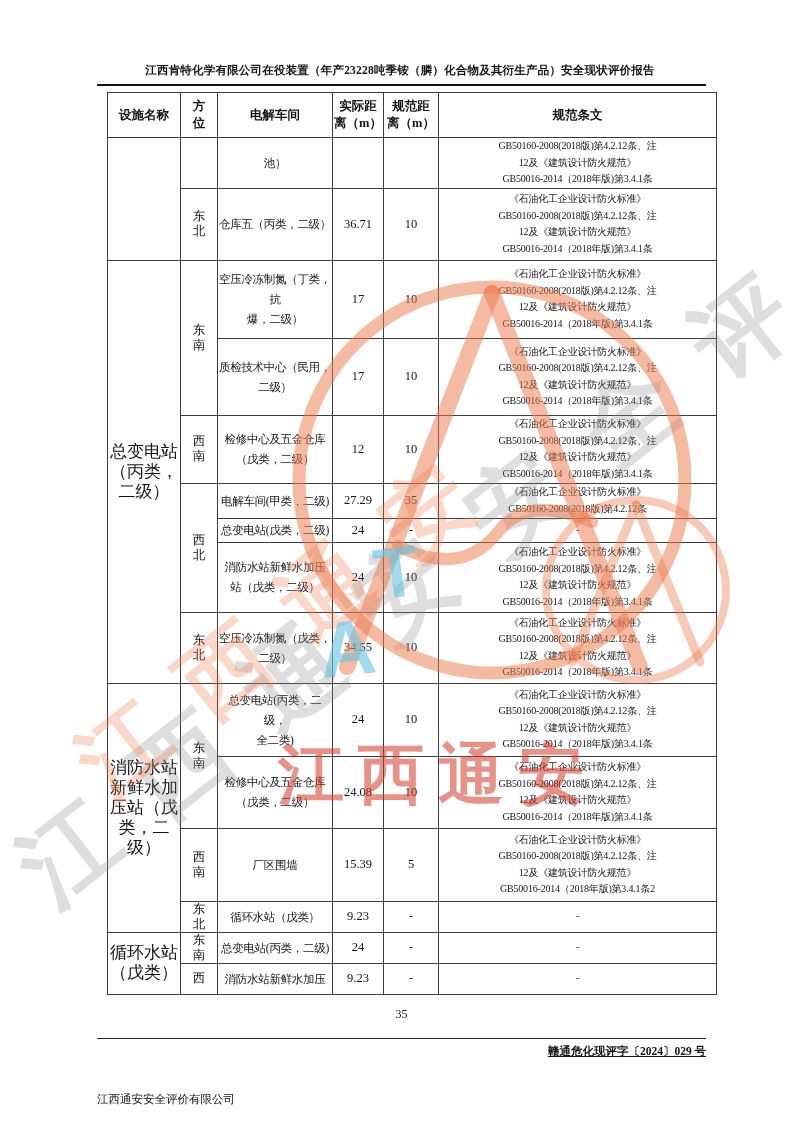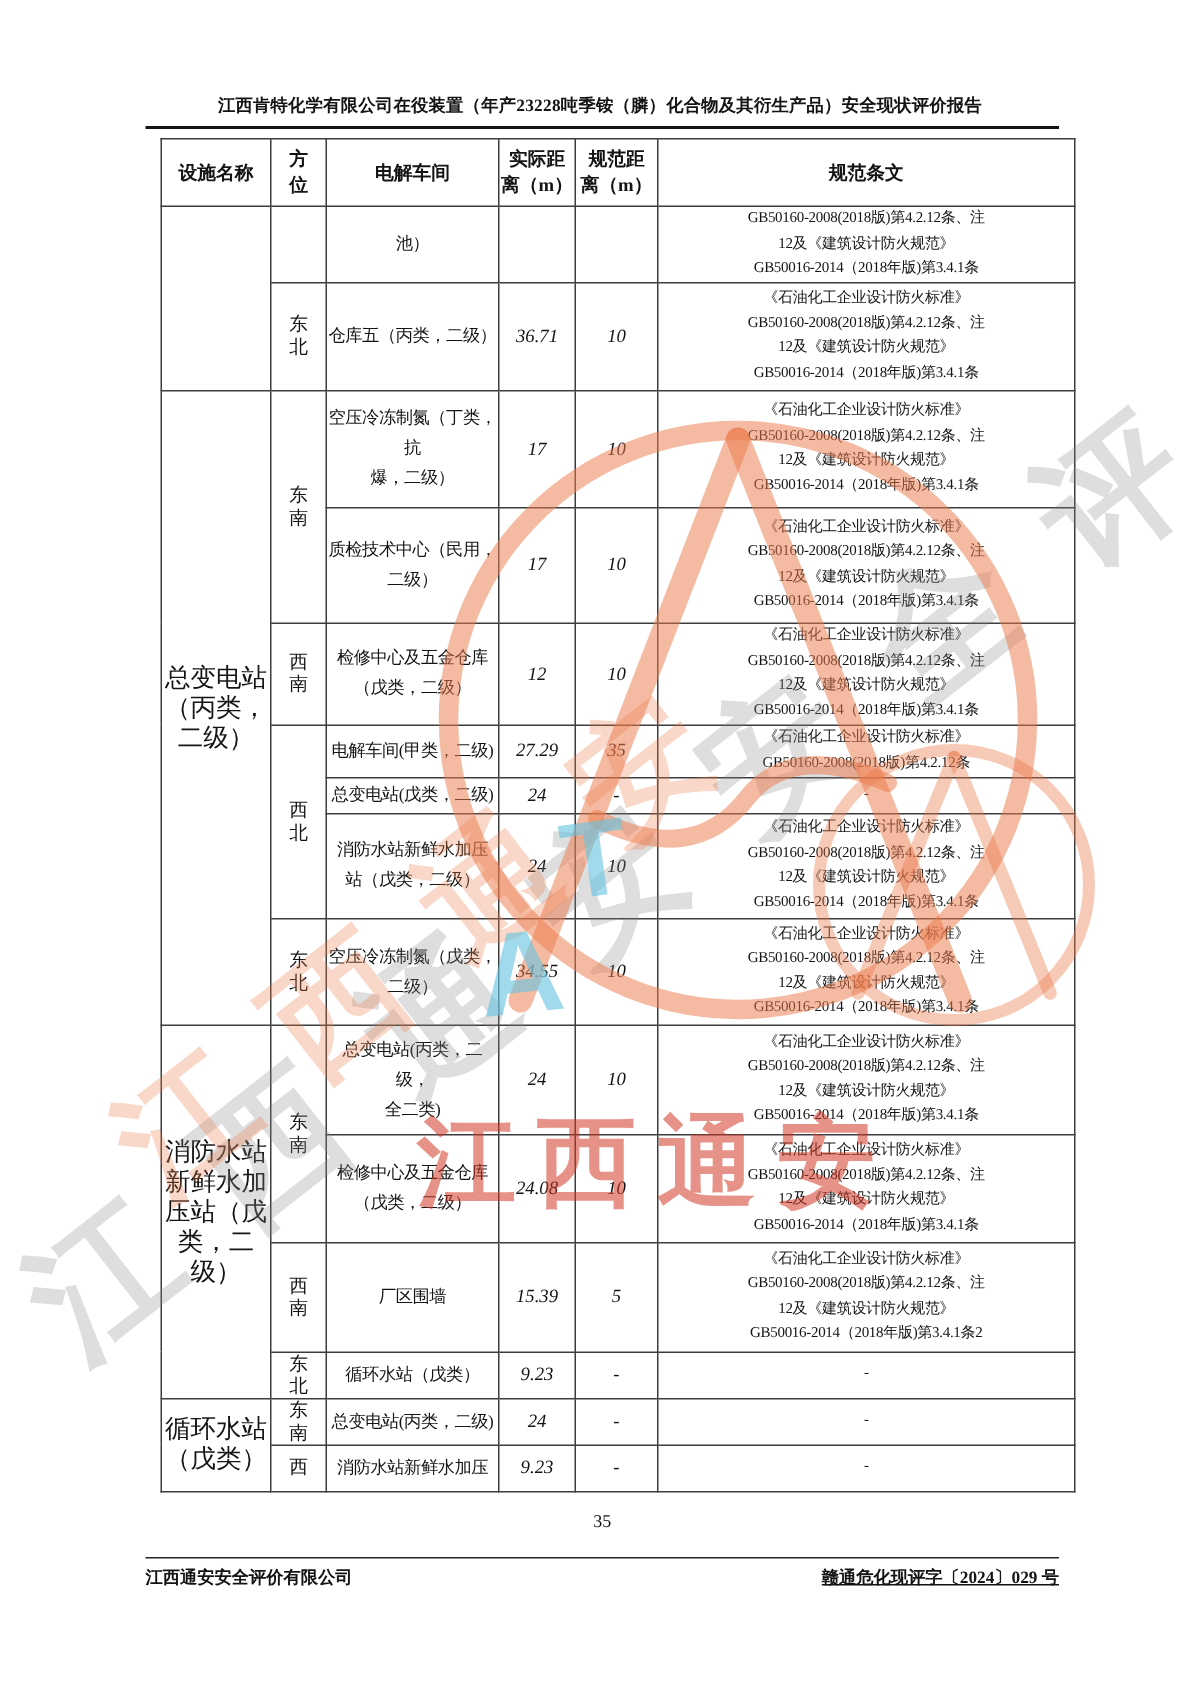--- a/index.html
+++ b/index.html
@@ -22,27 +22,27 @@
   }
   table.dist th, table.dist td {
     border:1px solid #3c3c3c; padding:0 1px;
     text-align:center; vertical-align:middle; white-space:pre-line;
     overflow:hidden;
   }
   table.dist th { font-size:12.5px; font-weight:700; line-height:17px; height:44px; }
   td.col-facility  { font-size:17px; line-height:20px; }
   td.col-direction { font-size:12.5px; line-height:15px; }
   td.col-adjacent  { font-size:11.5px; line-height:20px; letter-spacing:-0.3px; }
-  td.col-actual, td.col-required { font-size:12.5px;font-style:italic; }
+  td.col-actual, td.col-required { font-size:12.5px; }
   td.col-clause    { font-size:10px; line-height:16.5px; letter-spacing:-0.2px; }
   tr.group-start td { border-top:1.8px solid #1a1a1a; }
 
   .page-number { position:absolute; top:1007px; left:97px; width:609px; text-align:center; font-size:12px; }
   .footer-rule { position:absolute; top:1038px; left:97px; width:609px; height:1.2px; background:#222; }
-  .footer-left  { position:absolute; top:1044px; left:97px;  font-size:11.5px; font-weight:700; }
+  .footer-left  { position:absolute; top:1092px; left:97px;  font-size:11.5px; font-weight:400; }
   .footer-right { position:absolute; top:1044px; right:88px; font-size:11.5px; font-weight:700;text-decoration:underline; }
 
   svg.watermark { position:absolute; left:0; top:0; pointer-events:none; }
   .wm-gray   { fill:rgba(135,135,135,0.28); font-family:"Liberation Serif",serif; font-weight:700; }
   .wm-orange-text { fill:rgba(236,122,76,0.30); font-family:"Liberation Serif",serif; font-weight:700; }
   .wm-red    { fill:rgba(211,57,38,0.55);  font-family:"Liberation Serif",serif; font-weight:700; }
   .wm-blue   { fill:rgba(104,196,224,0.62); font-family:"Liberation Sans",sans-serif; font-weight:700; }
 </style>
 </head>
 <body>

